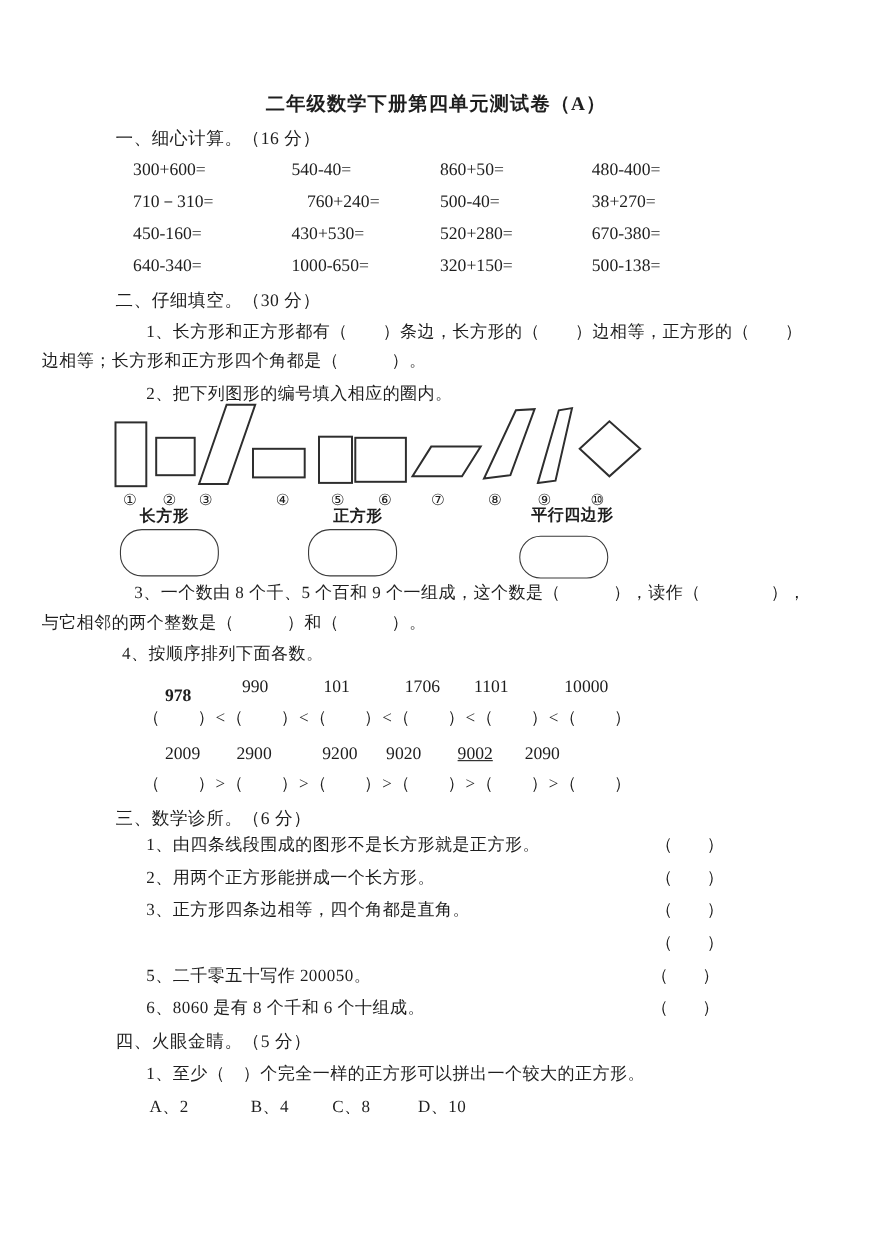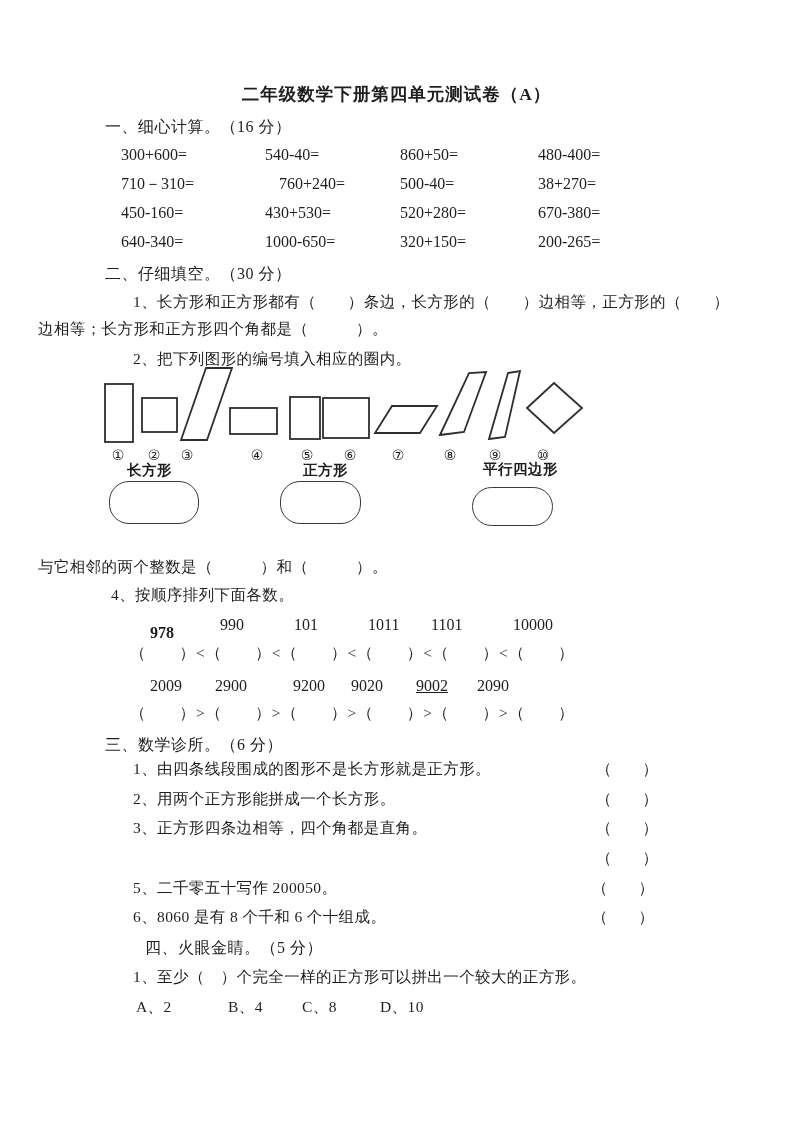--- a/index.html
+++ b/index.html
@@ -61,21 +61,21 @@
   <span class="abs calc" style="left:538px;top:174px;">38+270=</span>
 
   <span class="abs calc" style="left:121px;top:203px;">450-160=</span>
   <span class="abs calc" style="left:265px;top:203px;">430+530=</span>
   <span class="abs calc" style="left:400px;top:203px;">520+280=</span>
   <span class="abs calc" style="left:538px;top:203px;">670-380=</span>
 
   <span class="abs calc" style="left:121px;top:232px;">640-340=</span>
   <span class="abs calc" style="left:265px;top:232px;">1000-650=</span>
   <span class="abs calc" style="left:400px;top:232px;">320+150=</span>
-  <span class="abs calc" style="left:538px;top:232px;">200-265=</span>
+  <span class="abs calc" style="left:538px;top:232px;">500-138=</span>
 
   <div class="abs sec-header" style="left:105px;top:264px;">二、仔细填空。（30 分）</div>
   <div class="abs qline" style="left:133px;top:293px;">1、长方形和正方形都有（　　）条边，长方形的（　　）边相等，正方形的（　　）</div>
   <div class="abs qline" style="left:38px;top:320px;">边相等；长方形和正方形四个角都是（　　　）。</div>
   <div class="abs qline" style="left:133px;top:350px;">2、把下列图形的编号填入相应的圈内。</div>
 
   <svg class="shapes-svg" width="500" height="84" viewBox="0 0 500 84">
     <rect x="7" y="20" width="28" height="58"></rect>
     <rect x="44" y="34" width="35" height="34"></rect>
     <polygon points="83,76 109,76 134,4 108,4"></polygon>
@@ -99,27 +99,28 @@
   <span class="abs fig-num" style="left:495px;top:447px;">⑨</span>
   <span class="abs fig-num" style="left:543px;top:447px;">⑩</span>
 
   <span class="abs bin-label" style="left:127px;top:462px;">长方形</span>
   <span class="abs bin-label" style="left:303px;top:462px;">正方形</span>
   <span class="abs bin-label" style="left:483px;top:461px;">平行四边形</span>
   <div class="oval" style="left:109px;top:481px;width:88px;height:41px;"></div>
   <div class="oval" style="left:280px;top:481px;width:79px;height:41px;"></div>
   <div class="oval" style="left:472px;top:487px;width:79px;height:37px;"></div>
 
+  <div class="abs qline" style="left:122px;top:531px;">3、一个数由 8 个千、5 个百和 9 个一组成，这个数是（　　　），读作（　　　　），</div>
   <div class="abs qline" style="left:38px;top:558px;">与它相邻的两个整数是（　　　）和（　　　）。</div>
   <div class="abs qline" style="left:111px;top:586px;">4、按顺序排列下面各数。</div>
 
   <span class="abs num" style="left:150px;top:623px;font-weight:bold;">978</span>
   <span class="abs num" style="left:220px;top:615px;">990</span>
   <span class="abs num" style="left:294px;top:615px;">101</span>
-  <span class="abs num" style="left:368px;top:615px;">1011</span>
+  <span class="abs num" style="left:368px;top:615px;">1706</span>
   <span class="abs num" style="left:431px;top:615px;">1101</span>
   <span class="abs num" style="left:513px;top:615px;">10000</span>
   <div class="abs cmp" style="left:130px;top:644px;">（　　）&lt;（　　）&lt;（　　）&lt;（　　）&lt;（　　）&lt;（　　）</div>
 
   <span class="abs num" style="left:150px;top:676px;">2009</span>
   <span class="abs num" style="left:215px;top:676px;">2900</span>
   <span class="abs num" style="left:293px;top:676px;">9200</span>
   <span class="abs num" style="left:351px;top:676px;">9020</span>
   <span class="abs num" style="left:416px;top:676px;text-decoration:underline;">9002</span>
   <span class="abs num" style="left:477px;top:676px;">2090</span>
@@ -137,21 +138,21 @@
   <div class="abs bracket" style="left:596px;top:819px;">（　　）</div>
 
   <div class="abs bracket" style="left:596px;top:849px;">（　　）</div>
 
   <div class="abs tf-text" style="left:133px;top:879px;">5、二千零五十写作 200050。</div>
   <div class="abs bracket" style="left:592px;top:879px;">（　　）</div>
 
   <div class="abs tf-text" style="left:133px;top:908px;">6、8060 是有 8 个千和 6 个十组成。</div>
   <div class="abs bracket" style="left:592px;top:908px;">（　　）</div>
 
-  <div class="abs sec-header" style="left:105px;top:938px;margin-left:40px;">四、火眼金睛。（5 分）</div>
+  <div class="abs sec-header" style="left:105px;top:938px;">四、火眼金睛。（5 分）</div>
   <div class="abs qline" style="left:133px;top:968px;">1、至少（　）个完全一样的正方形可以拼出一个较大的正方形。</div>
 
   <span class="abs qline" style="left:136px;top:998px;">A、2</span>
   <span class="abs qline" style="left:228px;top:998px;">B、4</span>
   <span class="abs qline" style="left:302px;top:998px;">C、8</span>
   <span class="abs qline" style="left:380px;top:998px;">D、10</span>
 
 </div>
 
 </body></html>

